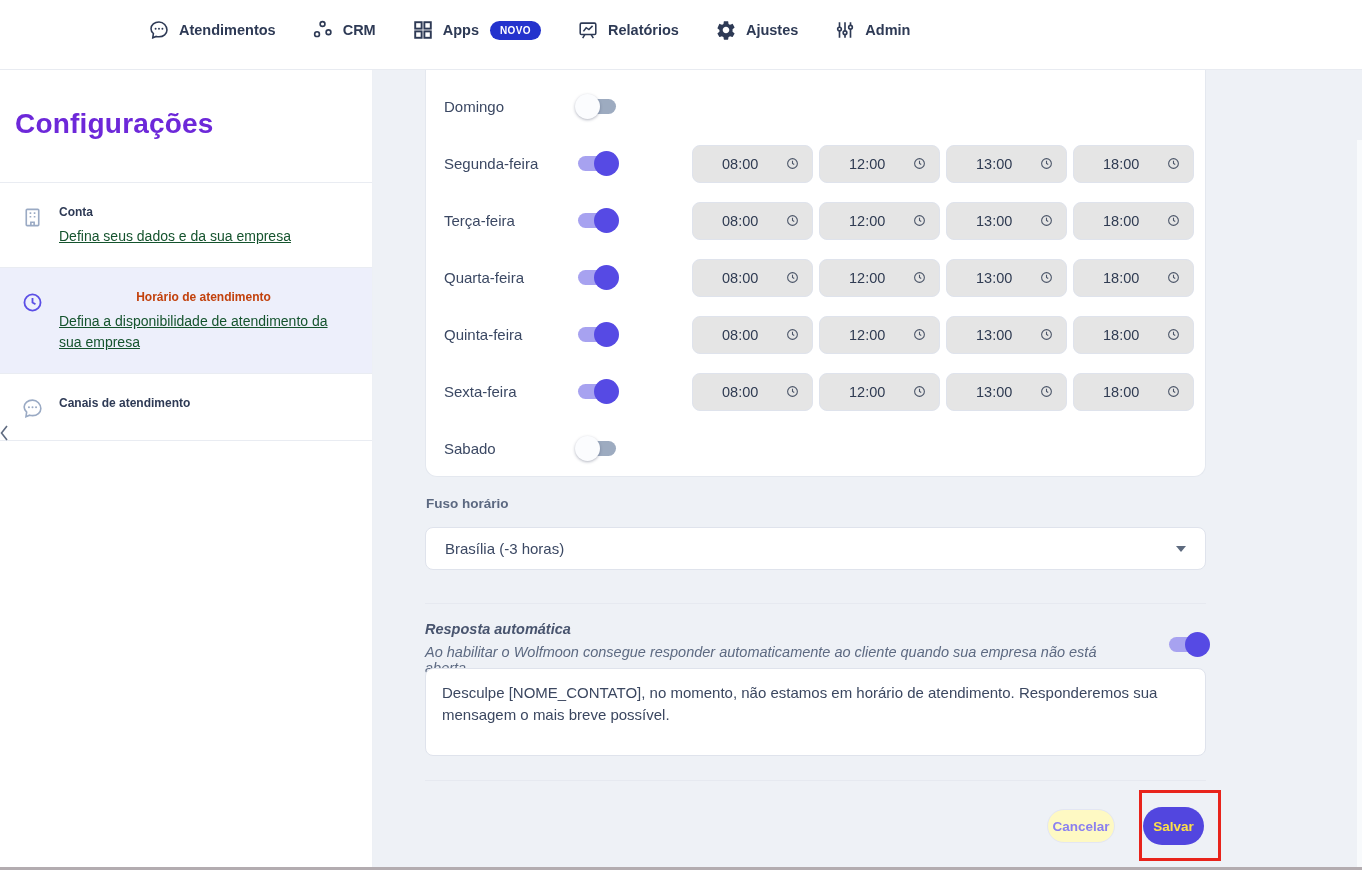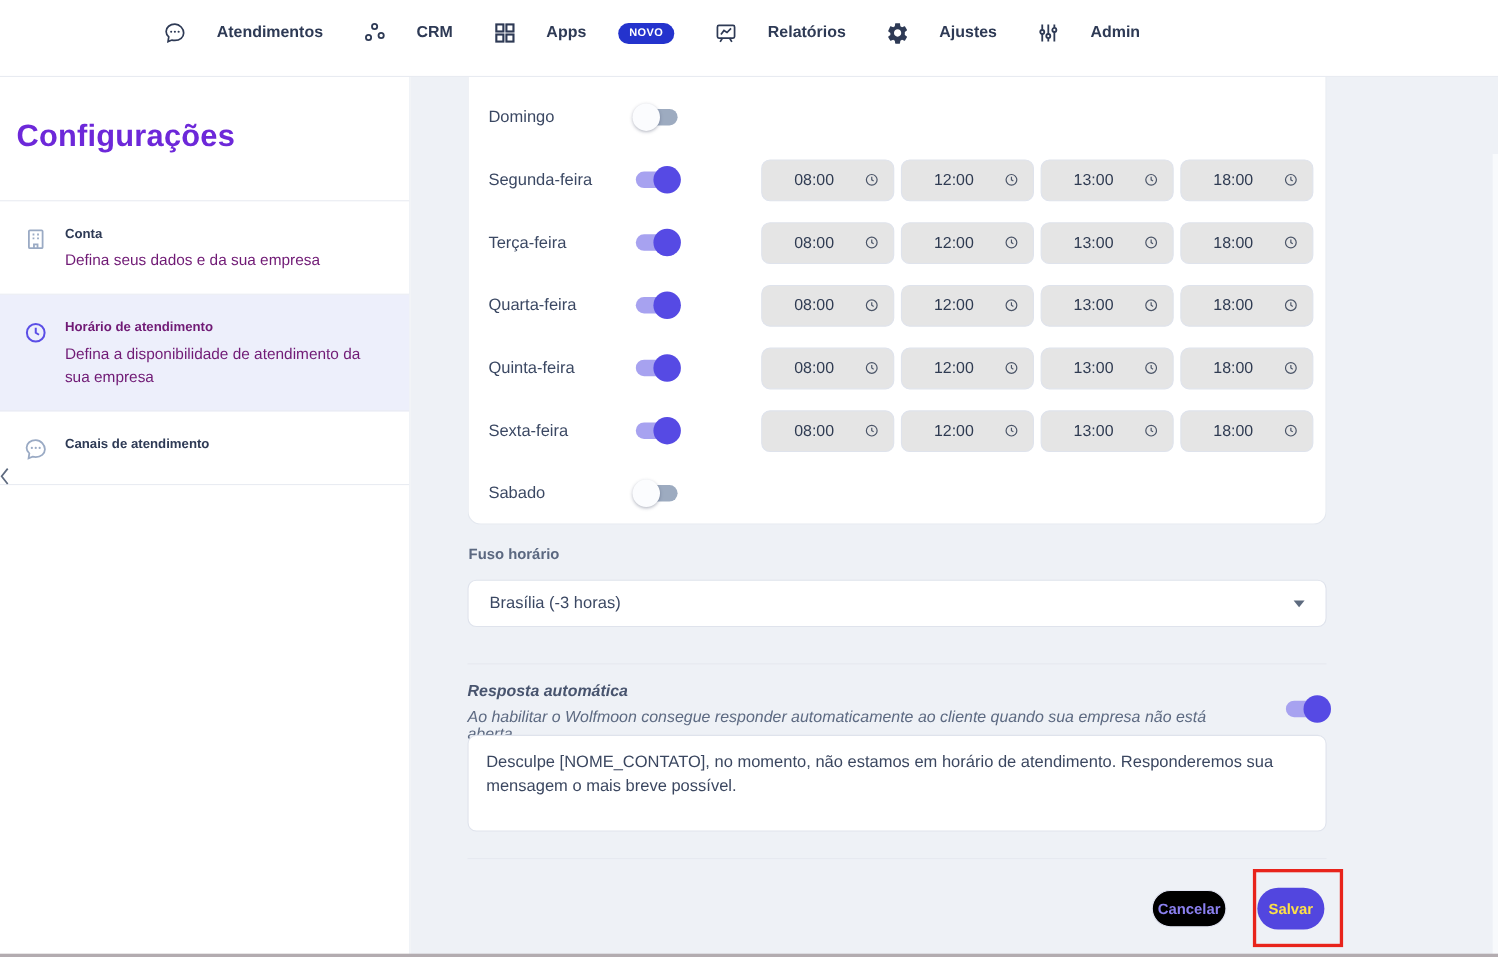--- a/index.html
+++ b/index.html
@@ -4,38 +4,38 @@
 <style>
   * { margin:0; padding:0; box-sizing:border-box; }
   html,body { width:1362px; height:870px; background:#ffffff; overflow:hidden;
     font-family:"Liberation Sans","DejaVu Sans",sans-serif; }
   .app { position:relative; width:1362px; height:870px; }
 
   
   .header { position:absolute; left:0; top:0; width:1362px; height:70px; background:#fff;
     border-bottom:1px solid #e8ebf1; z-index:3; }
   .nav { position:absolute; left:148px; top:10px; height:40px; display:flex; align-items:center; gap:36px; }
-  .nav-item { display:flex; align-items:center; gap:27px; cursor:pointer; }
+  .nav-item { display:flex; align-items:center; gap:9px; cursor:pointer; }
   .nav-item svg { width:22px; height:22px; color:#2e3a55; }
   .nav-label { font-size:14.5px; font-weight:600; color:#2e3a55; }
   .badge { background:#2433cd; color:#fff; font-size:10px; font-weight:700; letter-spacing:.4px;
     padding:4px 10px; border-radius:11px; margin-left:2px; }
 
   
   .sidebar { position:absolute; left:0; top:70px; width:373px; height:800px; background:#fff;
     border-right:1px solid #edf0f5; }
   .sidebar-title-wrap { padding:38px 20px 0 15px; height:113px; border-bottom:1px solid #e9ecf2; }
   .sidebar-title { font-size:28px; font-weight:800; color:#6d28d9; letter-spacing:.2px; }
   .side-item { display:flex; gap:15px; padding:22px 24px 20px 21px; border-bottom:1px solid #e9ecf2; cursor:pointer; }
   .side-item .s-icon { flex:none; width:23px; height:23px; color:#9aaac4; margin-top:1px; }
   .side-item .s-icon svg { width:23px; height:23px; }
   .s-title { font-size:12px; font-weight:600; color:#2e3a55; margin-bottom:7px; }
-  .s-desc { font-size:14px; color:#701a75; line-height:1.5; }
+  .s-desc { font-size:14px; color:#14532d; line-height:1.5;text-decoration:underline; }
   .side-item.selected { background:#edeffb; border-bottom:1px solid #e9ecf2; }
-  .side-item.selected .s-title { color:#701a75; }
+  .side-item.selected .s-title { color:#c2410c;text-align:center; }
   .side-item.selected .s-icon { color:#5b4ee6; }
   .collapse-chevron { position:absolute; left:-2px; top:352px; width:14px; height:22px; color:#5f6b80; cursor:pointer; }
 
   
   .content { position:absolute; left:373px; top:70px; width:989px; height:800px; background:#eef1f6; }
 
   .card { position:absolute; left:52px; top:0; width:781px; height:407px; background:#fff;
     border:1px solid #e4e8ef; border-top:none; border-radius:0 0 12px 12px; padding-top:8px; }
   .day-row { position:relative; height:57px; display:flex; align-items:center; padding-left:18px; }
   .day-label { width:134px; font-size:15px; color:#3b4863; }
@@ -69,21 +69,21 @@
   .auto-label { font-size:14.5px; font-weight:700; color:#48546e; margin-bottom:7px; }
   .auto-desc { font-size:14.5px; color:#5d6a82; width:700px; }
   .auto-toggle { position:absolute; right:-1px; top:16px; }
   .auto-textarea { position:absolute; left:52px; top:598px; width:781px; height:88px; background:#fff;
     border:1px solid #dfe3ec; border-radius:8px; resize:none; padding:13px 16px;
     font-family:"Liberation Sans","DejaVu Sans",sans-serif; font-size:15px; line-height:22px; color:#3b4760; outline:none; }
 
   
   .btn { position:absolute; display:flex; align-items:center; justify-content:center;
     font-size:13.5px; font-weight:600; border-radius:20px; cursor:pointer; }
-  .btn-cancel { left:674px; top:739px; width:68px; height:34px; background:#000000;
+  .btn-cancel { left:674px; top:739px; width:68px; height:34px; background:#fef9c3;
     border:1px solid #e3e6f3; color:#8b80f0; }
   .btn-save { left:770px; top:737px; width:61px; height:38px; background:#5246df; border:none; color:#fde047; }
   .annotation-box { position:absolute; left:766px; top:720px; width:82px; height:71px;
     border:3px solid #e8231b; z-index:5; pointer-events:none; }
 
   .bottom-line { position:absolute; left:0; bottom:0; width:1362px; height:3px; background:#b3acb0; z-index:6; }
   .scroll-track { position:absolute; right:0; top:70px; width:5px; height:797px; background:#f8fafc; }
 </style>
 </head>
 <body>

